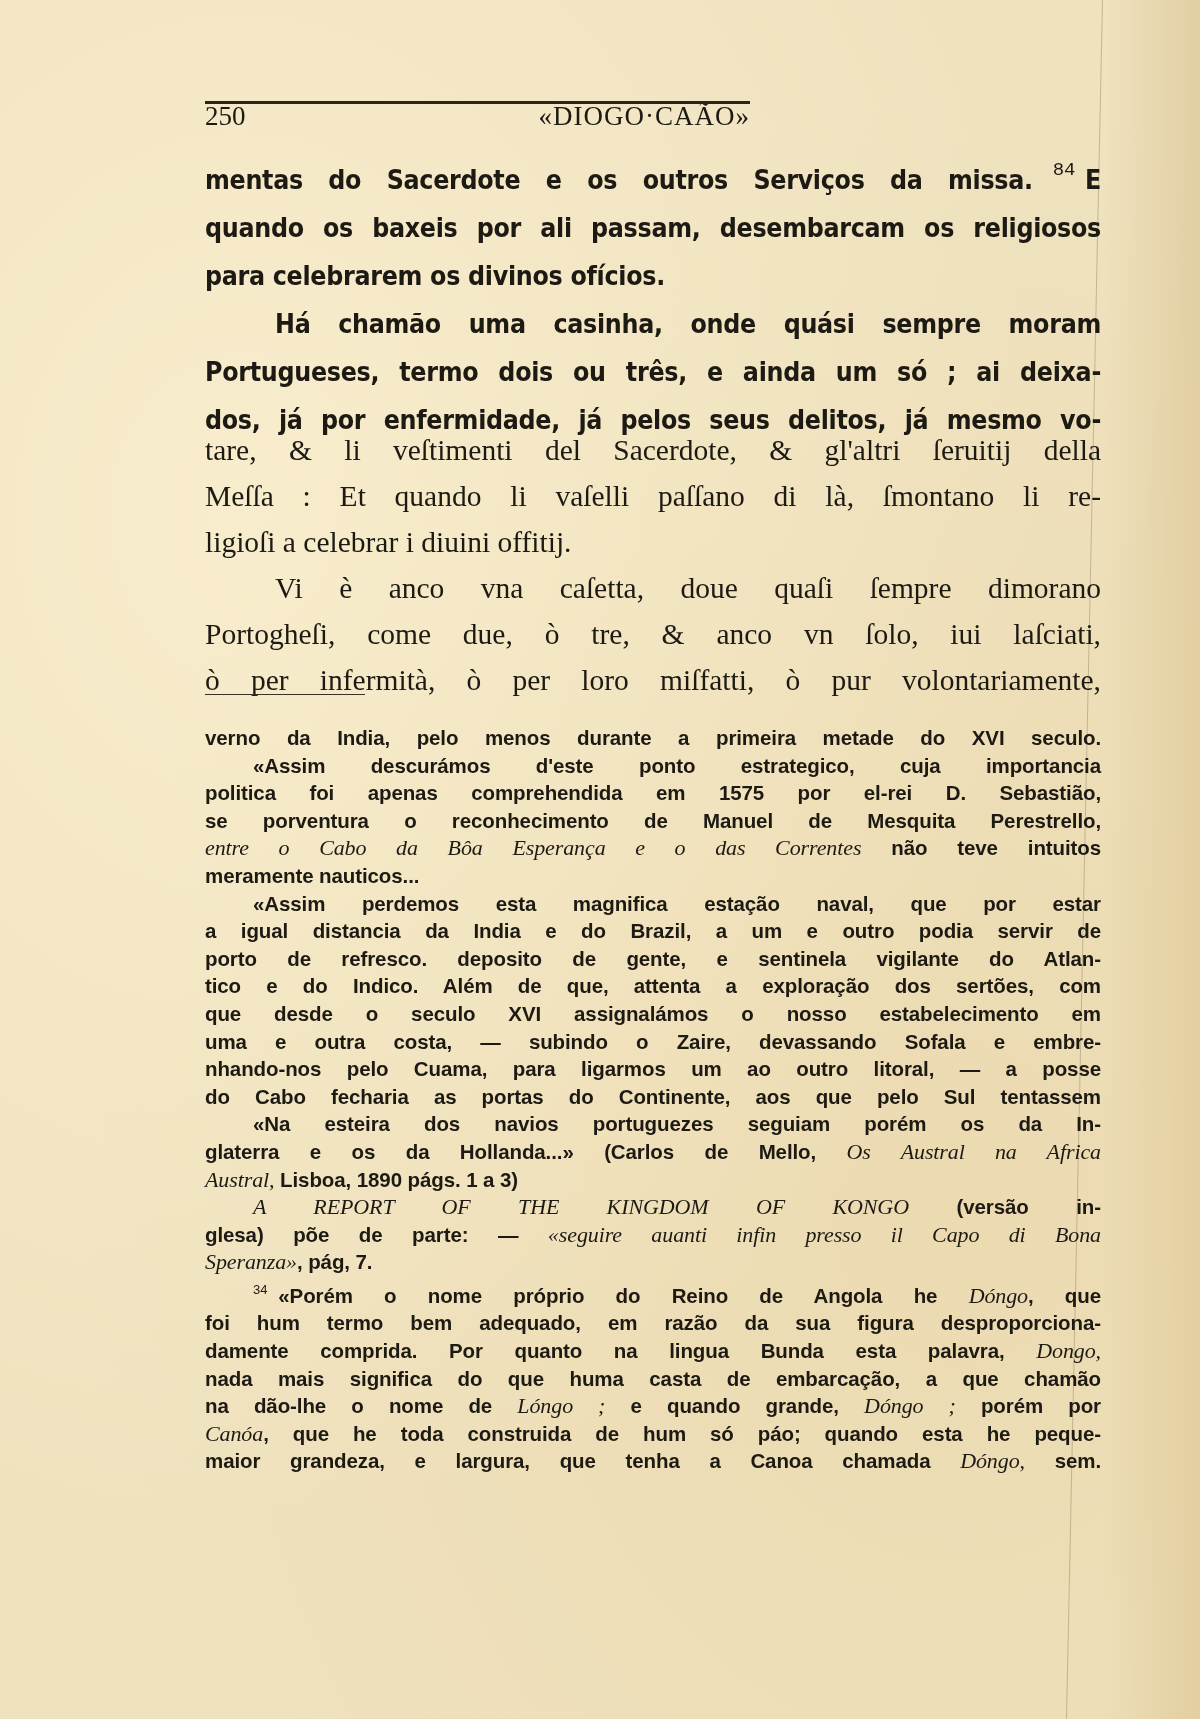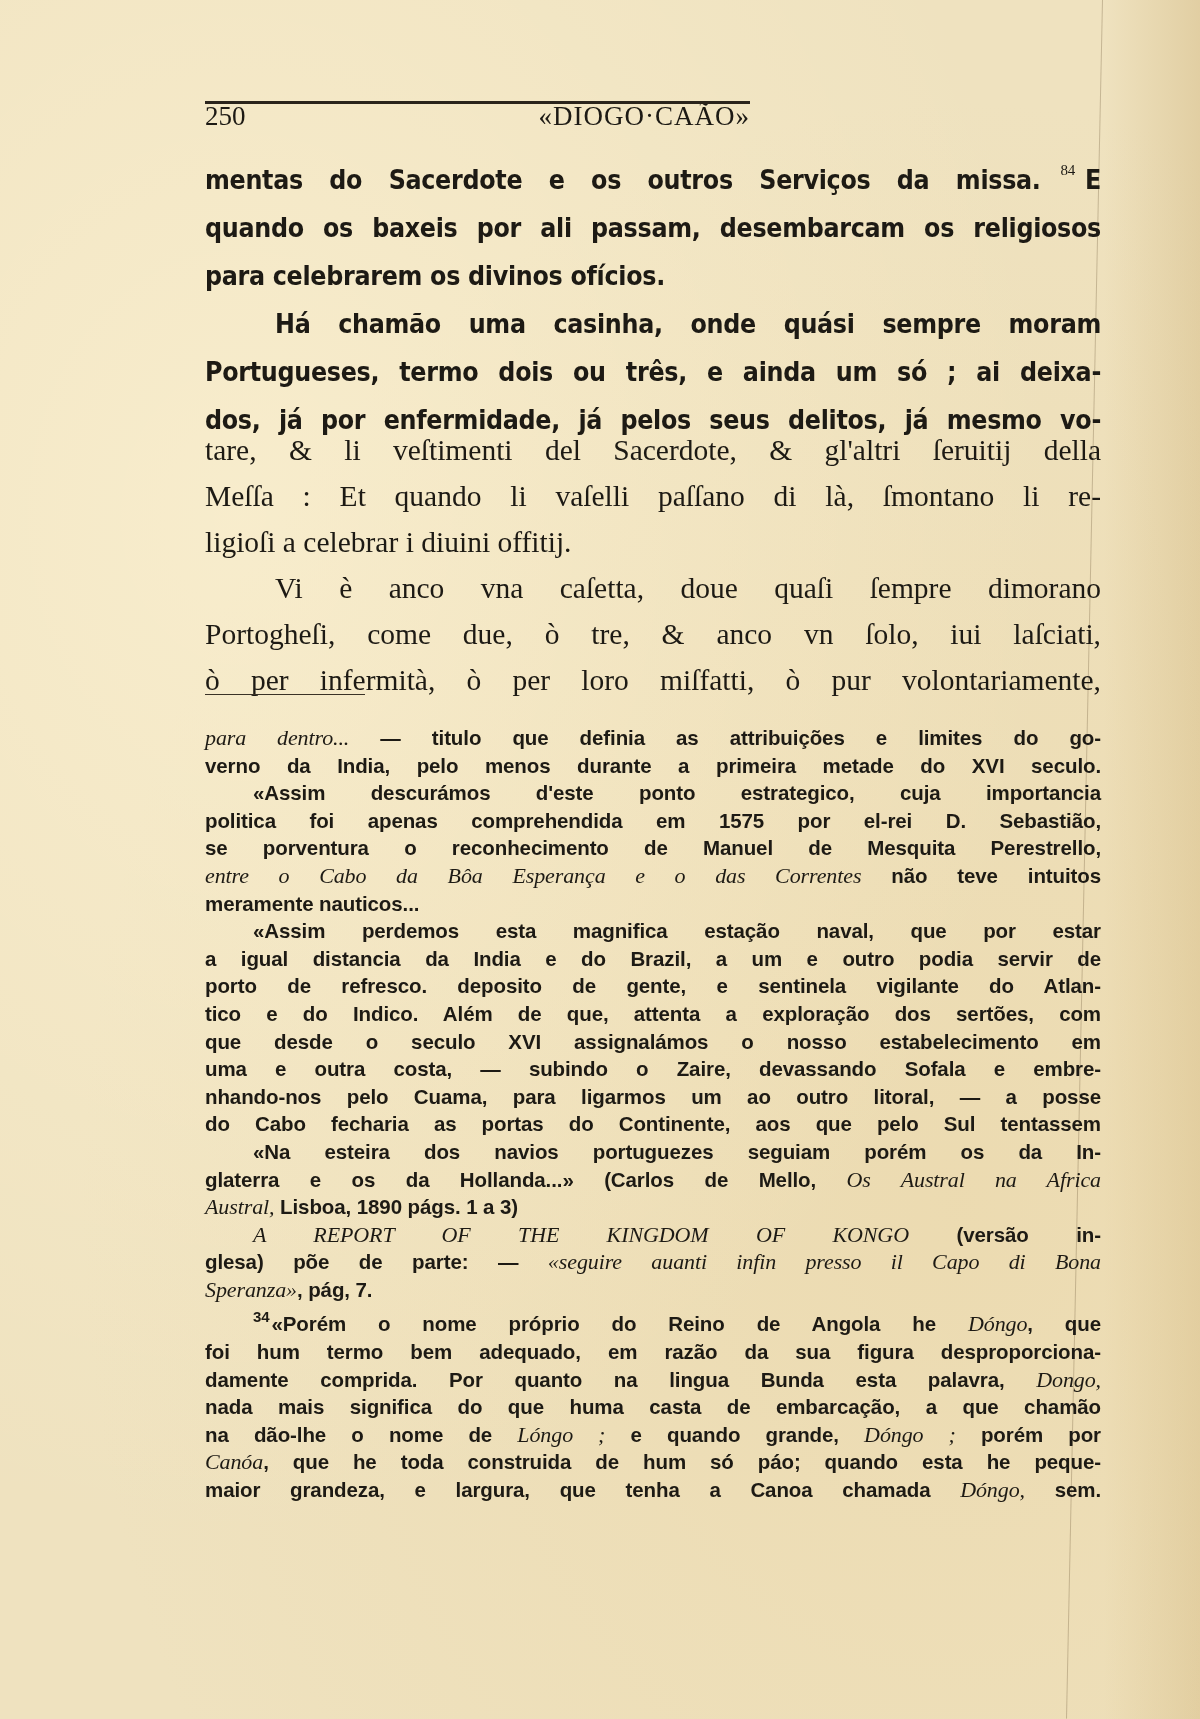--- a/index.html
+++ b/index.html
@@ -36,33 +36,33 @@
     font-stretch: condensed; letter-spacing: -0.3px;
   }
   .body-it {
     position: absolute; top: 427px; left: 0; width: 896px;
     font-family: "Liberation Serif", "DejaVu Serif", serif;
     font-size: 29.5px; line-height: 46px;
   }
   .line { display: block; white-space: nowrap; text-align: justify; text-align-last: justify; }
   .line.last { text-align-last: left; }
   .indent { padding-left: 70px; }
-  sup.fn { font-size: 15px; font-weight: normal; vertical-align: 14px; margin: 0 10px 0 20px; font-family: Liberation Serif, serif; }
+  sup.fn { font-size: 19px; font-weight: normal; vertical-align: 14px; margin: 0 10px 0 20px; font-family: Liberation Mono, monospace; }
 
   .fn-rule {
     position: absolute; top: 694px; left: 0; width: 160px; height: 1px; background: #3a3226;
   }
   .notes {
     position: absolute; top: 724px; left: 0; width: 896px;
     font-family: "Liberation Sans", "DejaVu Sans", sans-serif;
     font-size: 20.5px; line-height: 27.6px; font-weight: bold; letter-spacing: -0.1px;
   }
   .notes .it { font-family: "Liberation Serif", serif; font-style: italic; font-weight: normal; font-size: 22px; }
   .notes .ind { padding-left: 48px; }
-  .notes sup.nfn { font-size: 15px; vertical-align: 9px; font-weight: bold; margin-right: 2px; }
+  .notes sup.nfn { font-size: 13px; vertical-align: 9px; font-weight: normal; margin-right: 11px; }
 </style>
 </head>
 <body>
 
 <div class="gutter-line"></div>
 
 <div class="page">
 
   <div class="running-head">
     <span class="page-number">250</span>
@@ -84,21 +84,20 @@
     <span class="line">Meſſa : Et quando li vaſelli paſſano di là, ſmontano li re-</span>
     <span class="line last">ligioſi a celebrar i diuini offitij.</span>
     <span class="line indent">Vi è anco vna caſetta, doue quaſi ſempre dimorano</span>
     <span class="line">Portogheſi, come due, ò tre, &amp; anco vn ſolo, iui laſciati,</span>
     <span class="line">ò per infermità, ò per loro miſfatti, ò pur volontariamente,</span>
   </div>
 
   <div class="fn-rule"></div>
 
   <div class="notes" id="notes">
-      <span class="line"><span class="it">para dentro...</span><span> — titulo que definia as attribuições e limites do go-</span></span>
       <span class="line"><span>verno da India, pelo menos durante a primeira metade do XVI seculo.</span></span>
       <span class="line ind"><span>«Assim descurámos d'este ponto estrategico, cuja importancia</span></span>
       <span class="line"><span>politica foi apenas comprehendida em 1575 por el-rei D. Sebastião,</span></span>
       <span class="line"><span>se porventura o reconhecimento de Manuel de Mesquita Perestrello,</span></span>
       <span class="line"><span class="it">entre o Cabo da Bôa Esperança e o das Correntes</span><span> não teve intuitos</span></span>
       <span class="line last"><span>meramente nauticos...</span></span>
       <span class="line ind"><span>«Assim perdemos esta magnifica estação naval, que por estar</span></span>
       <span class="line"><span>a igual distancia da India e do Brazil, a um e outro podia servir de</span></span>
       <span class="line"><span>porto de refresco. deposito de gente, e sentinela vigilante do Atlan-</span></span>
       <span class="line"><span>tico e do Indico. Além de que, attenta a exploração dos sertões, com</span></span>

